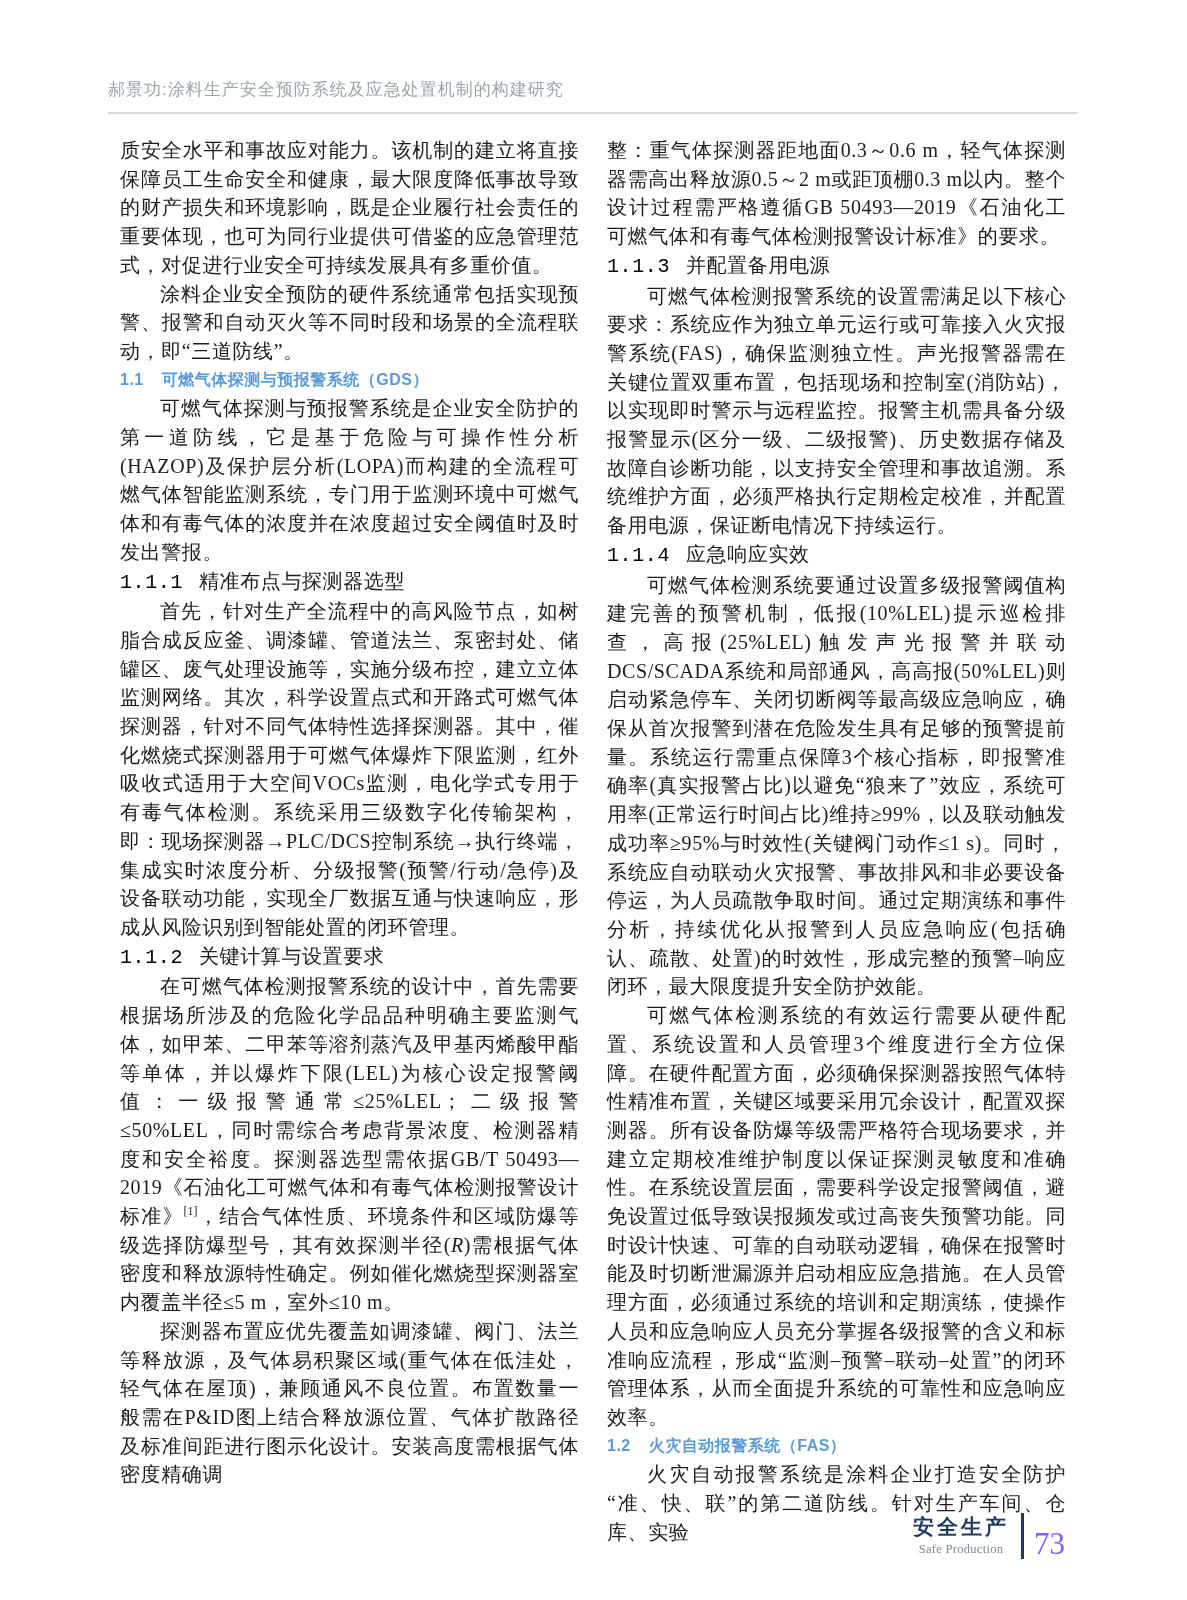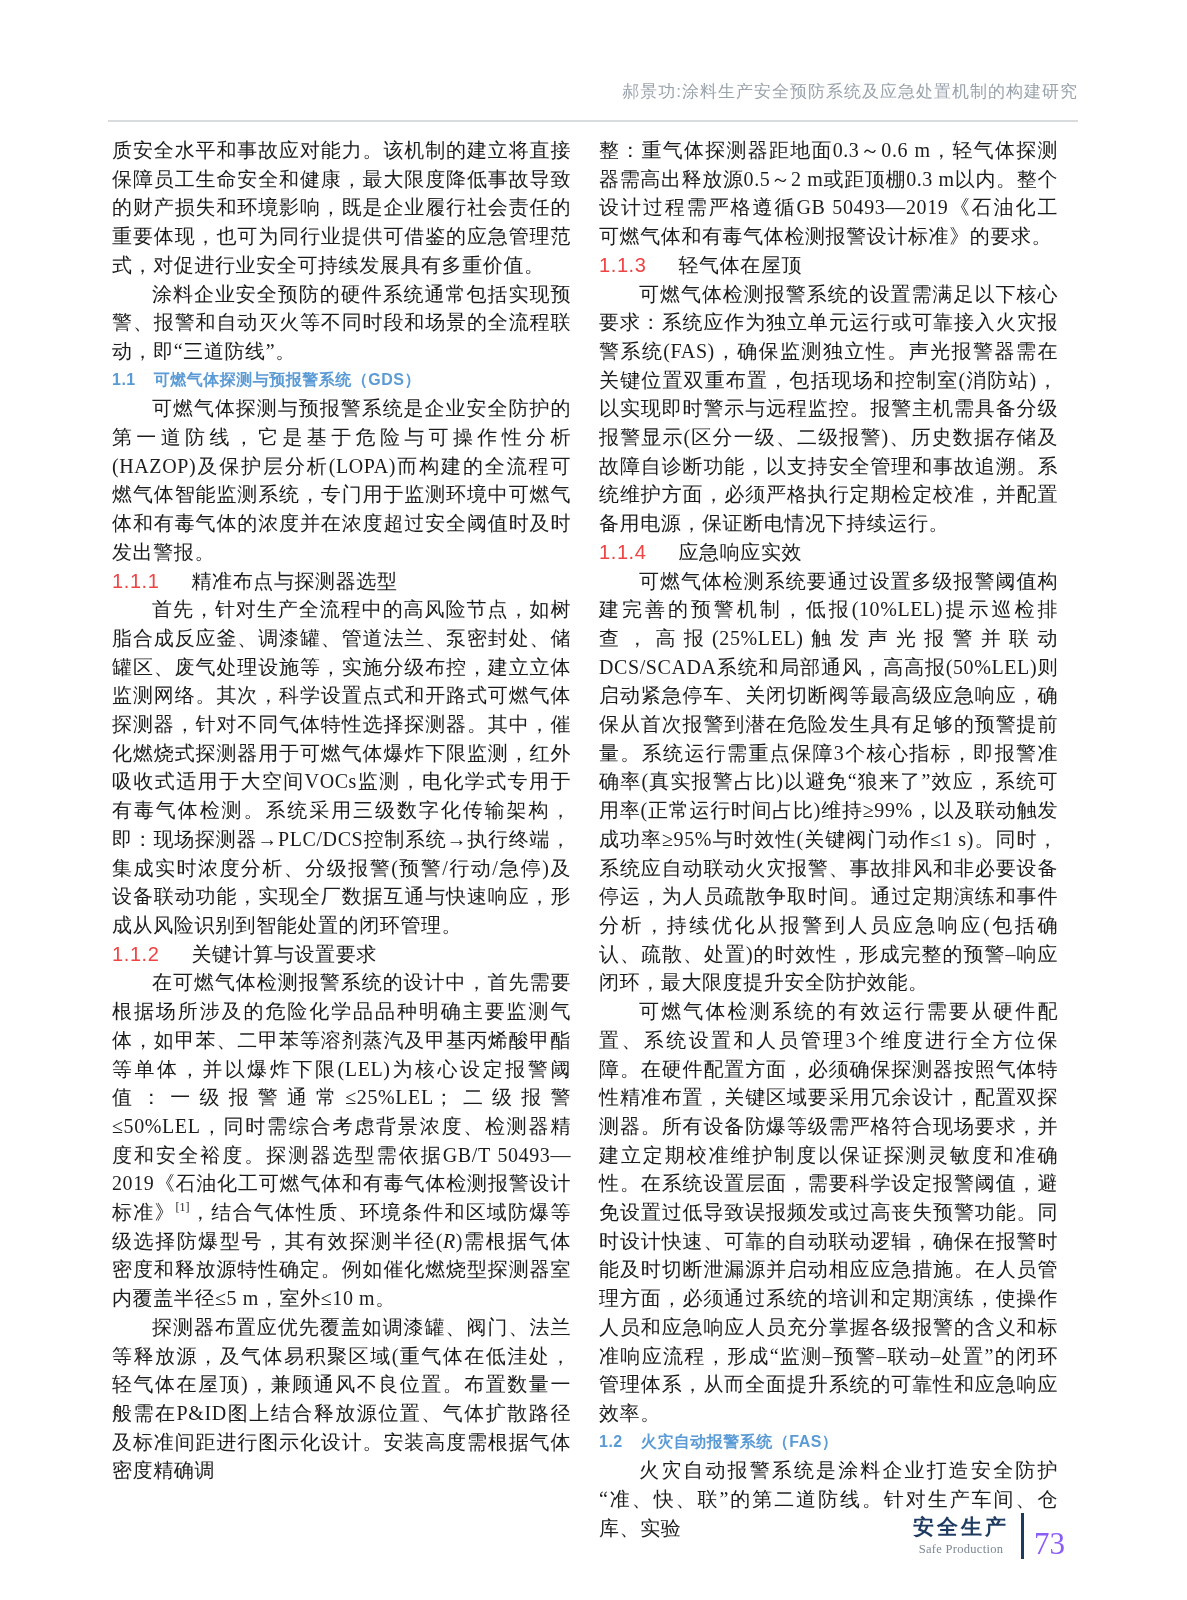--- a/index.html
+++ b/index.html
@@ -6,33 +6,33 @@
   .page {
     position:relative;
     width:1187px; height:1600px;
     background:#ffffff;
     overflow:hidden;
     font-family:"Liberation Serif","DejaVu Serif",serif;
     color:#1c1c1c;
   }
   
   .running-header {
-    position:absolute; top:8px; left:108px; width:970px; height:114px;
+    position:absolute; top:0; left:108px; width:970px; height:114px;
     box-sizing:border-box;
-    display:flex; align-items:flex-end; justify-content:flex-end;
-    padding-bottom:17px;
+    display:flex; align-items:flex-end; 
+    padding-bottom:11px;
     border-bottom:2px solid #d9dcdf;
   }
   .running-title {
     font-family:"Liberation Sans","DejaVu Sans",sans-serif;
     font-size:17px; color:#9aa3ab; letter-spacing:1px;
   }
   
   .content {
-    position:absolute; top:136px; left:112px; width:946px;
+    position:absolute; top:136px; left:120px; width:946px;
     display:flex; gap:28px;
   }
   .col { width:459px; }
   .body-p {
     margin:0;
     font-size:20px; line-height:28.7px;
     letter-spacing:0.6px;
     text-align:justify;
     text-indent:2em;
   }
@@ -56,23 +56,23 @@
   }
   .h2 .num { margin-right:18px; }
   .h3 {
     margin:0;
     font-size:20px; line-height:28.7px;
     font-weight:normal;
     letter-spacing:0.6px;
     color:#1c1c1c;
   }
   .h3 .num {
-    font-family:Liberation Sans, sans-serif;
-    color:#ef4444;
-    margin-right:32px;
+    font-family:Liberation Mono, monospace;
+    color:#000000;
+    margin-right:16px;
   }
   .ref-sup { font-size:12px; line-height:0; vertical-align:super; letter-spacing:0; }
   .var { font-style:italic; font-family:"Liberation Serif","DejaVu Serif",serif; }
   
   .page-footer {
     position:absolute; top:1494px; right:122px;
     display:flex; align-items:center;margin-top:18px;
   }
   .journal-mark { text-align:center; }
   .journal-cn {
@@ -118,21 +118,21 @@
       <p class="body-p">首先，针对生产全流程中的高风险节点，如树脂合成反应釜、调漆罐、管道法兰、泵密封处、储罐区、废气处理设施等，实施分级布控，建立立体监测网络。其次，科学设置点式和开路式可燃气体探测器，针对不同气体特性选择探测器。其中，催化燃烧式探测器用于可燃气体爆炸下限监测，红外吸收式适用于大空间VOCs监测，电化学式专用于有毒气体检测。系统采用三级数字化传输架构，即：现场探测器→PLC/DCS控制系统→执行终端，集成实时浓度分析、分级报警(预警/行动/急停)及设备联动功能，实现全厂数据互通与快速响应，形成从风险识别到智能处置的闭环管理。</p>
 
       <h3 class="h3"><span class="num">1.1.2</span><span>关键计算与设置要求</span></h3>
       <p class="body-p"><span>在可燃气体检测报警系统的设计中，首先需要根据场所涉及的危险化学品品种明确主要监测气体，如甲苯、二甲苯等溶剂蒸汽及甲基丙烯酸甲酯等单体，并以爆炸下限(LEL)为核心设定报警阈值：一级报警通常≤25%LEL；二级报警≤50%LEL，同时需综合考虑背景浓度、检测器精度和安全裕度。探测器选型需依据GB/T 50493—2019《石油化工可燃气体和有毒气体检测报警设计标准》</span><sup class="ref-sup">[1]</sup><span>，结合气体性质、环境条件和区域防爆等级选择防爆型号，其有效探测半径(</span><span class="var">R</span><span>)需根据气体密度和释放源特性确定。例如催化燃烧型探测器室内覆盖半径≤5 m，室外≤10 m。</span></p>
       <p class="body-p">探测器布置应优先覆盖如调漆罐、阀门、法兰等释放源，及气体易积聚区域(重气体在低洼处，轻气体在屋顶)，兼顾通风不良位置。布置数量一般需在P&amp;ID图上结合释放源位置、气体扩散路径及标准间距进行图示化设计。安装高度需根据气体密度精确调</p>
     </section>
 
     <section class="col">
       <p class="body-p no-indent">整：重气体探测器距地面0.3～0.6 m，轻气体探测器需高出释放源0.5～2 m或距顶棚0.3 m以内。整个设计过程需严格遵循GB 50493—2019《石油化工可燃气体和有毒气体检测报警设计标准》的要求。</p>
 
-      <h3 class="h3"><span class="num">1.1.3</span><span>轻气体在屋顶</span></h3>
+      <h3 class="h3"><span class="num">1.1.3</span><span>并配置备用电源</span></h3>
       <p class="body-p">可燃气体检测报警系统的设置需满足以下核心要求：系统应作为独立单元运行或可靠接入火灾报警系统(FAS)，确保监测独立性。声光报警器需在关键位置双重布置，包括现场和控制室(消防站)，以实现即时警示与远程监控。报警主机需具备分级报警显示(区分一级、二级报警)、历史数据存储及故障自诊断功能，以支持安全管理和事故追溯。系统维护方面，必须严格执行定期检定校准，并配置备用电源，保证断电情况下持续运行。</p>
 
       <h3 class="h3"><span class="num">1.1.4</span><span>应急响应实效</span></h3>
       <p class="body-p">可燃气体检测系统要通过设置多级报警阈值构建完善的预警机制，低报(10%LEL)提示巡检排查，高报(25%LEL)触发声光报警并联动DCS/SCADA系统和局部通风，高高报(50%LEL)则启动紧急停车、关闭切断阀等最高级应急响应，确保从首次报警到潜在危险发生具有足够的预警提前量。系统运行需重点保障3个核心指标，即报警准确率(真实报警占比)以避免“狼来了”效应，系统可用率(正常运行时间占比)维持≥99%，以及联动触发成功率≥95%与时效性(关键阀门动作≤1 s)。同时，系统应自动联动火灾报警、事故排风和非必要设备停运，为人员疏散争取时间。通过定期演练和事件分析，持续优化从报警到人员应急响应(包括确认、疏散、处置)的时效性，形成完整的预警–响应闭环，最大限度提升安全防护效能。</p>
       <p class="body-p">可燃气体检测系统的有效运行需要从硬件配置、系统设置和人员管理3个维度进行全方位保障。在硬件配置方面，必须确保探测器按照气体特性精准布置，关键区域要采用冗余设计，配置双探测器。所有设备防爆等级需严格符合现场要求，并建立定期校准维护制度以保证探测灵敏度和准确性。在系统设置层面，需要科学设定报警阈值，避免设置过低导致误报频发或过高丧失预警功能。同时设计快速、可靠的自动联动逻辑，确保在报警时能及时切断泄漏源并启动相应应急措施。在人员管理方面，必须通过系统的培训和定期演练，使操作人员和应急响应人员充分掌握各级报警的含义和标准响应流程，形成“监测–预警–联动–处置”的闭环管理体系，从而全面提升系统的可靠性和应急响应效率。</p>
 
       <h2 class="h2"><span class="num">1.2</span><span>火灾自动报警系统（FAS）</span></h2>
       <p class="body-p">火灾自动报警系统是涂料企业打造安全防护“准、快、联”的第二道防线。针对生产车间、仓库、实验</p>
     </section>
 

